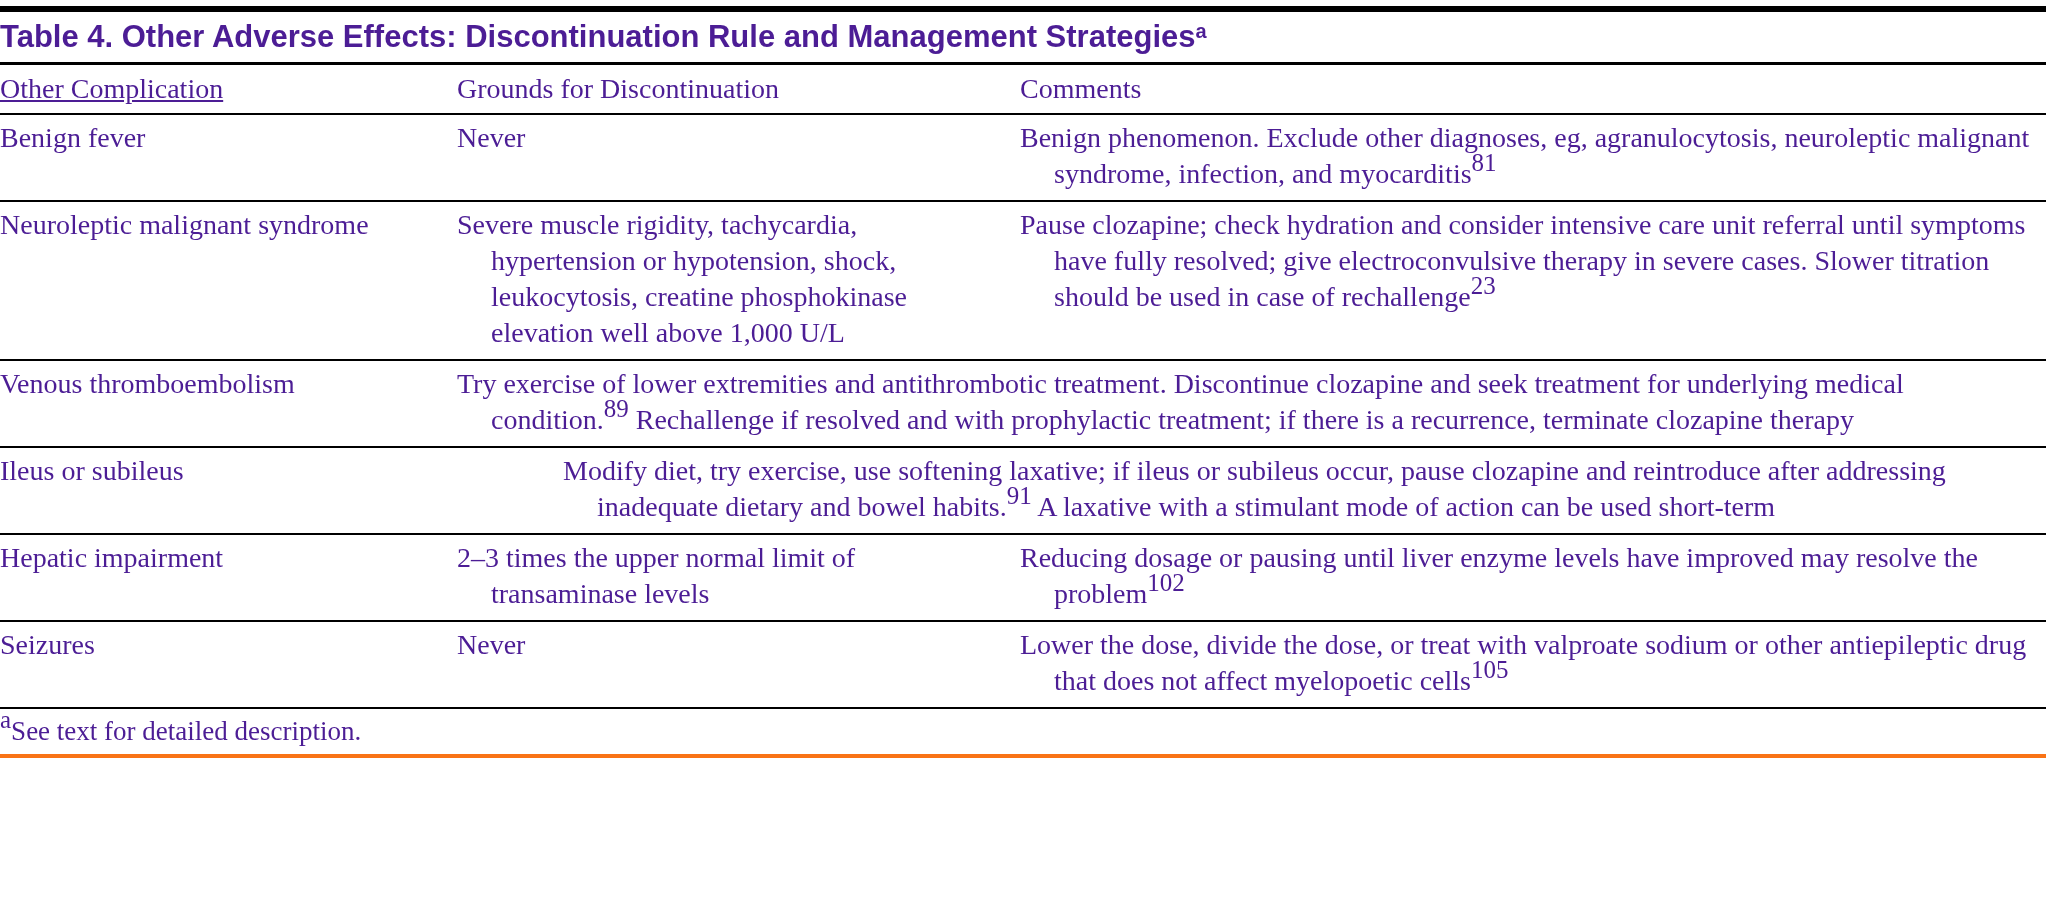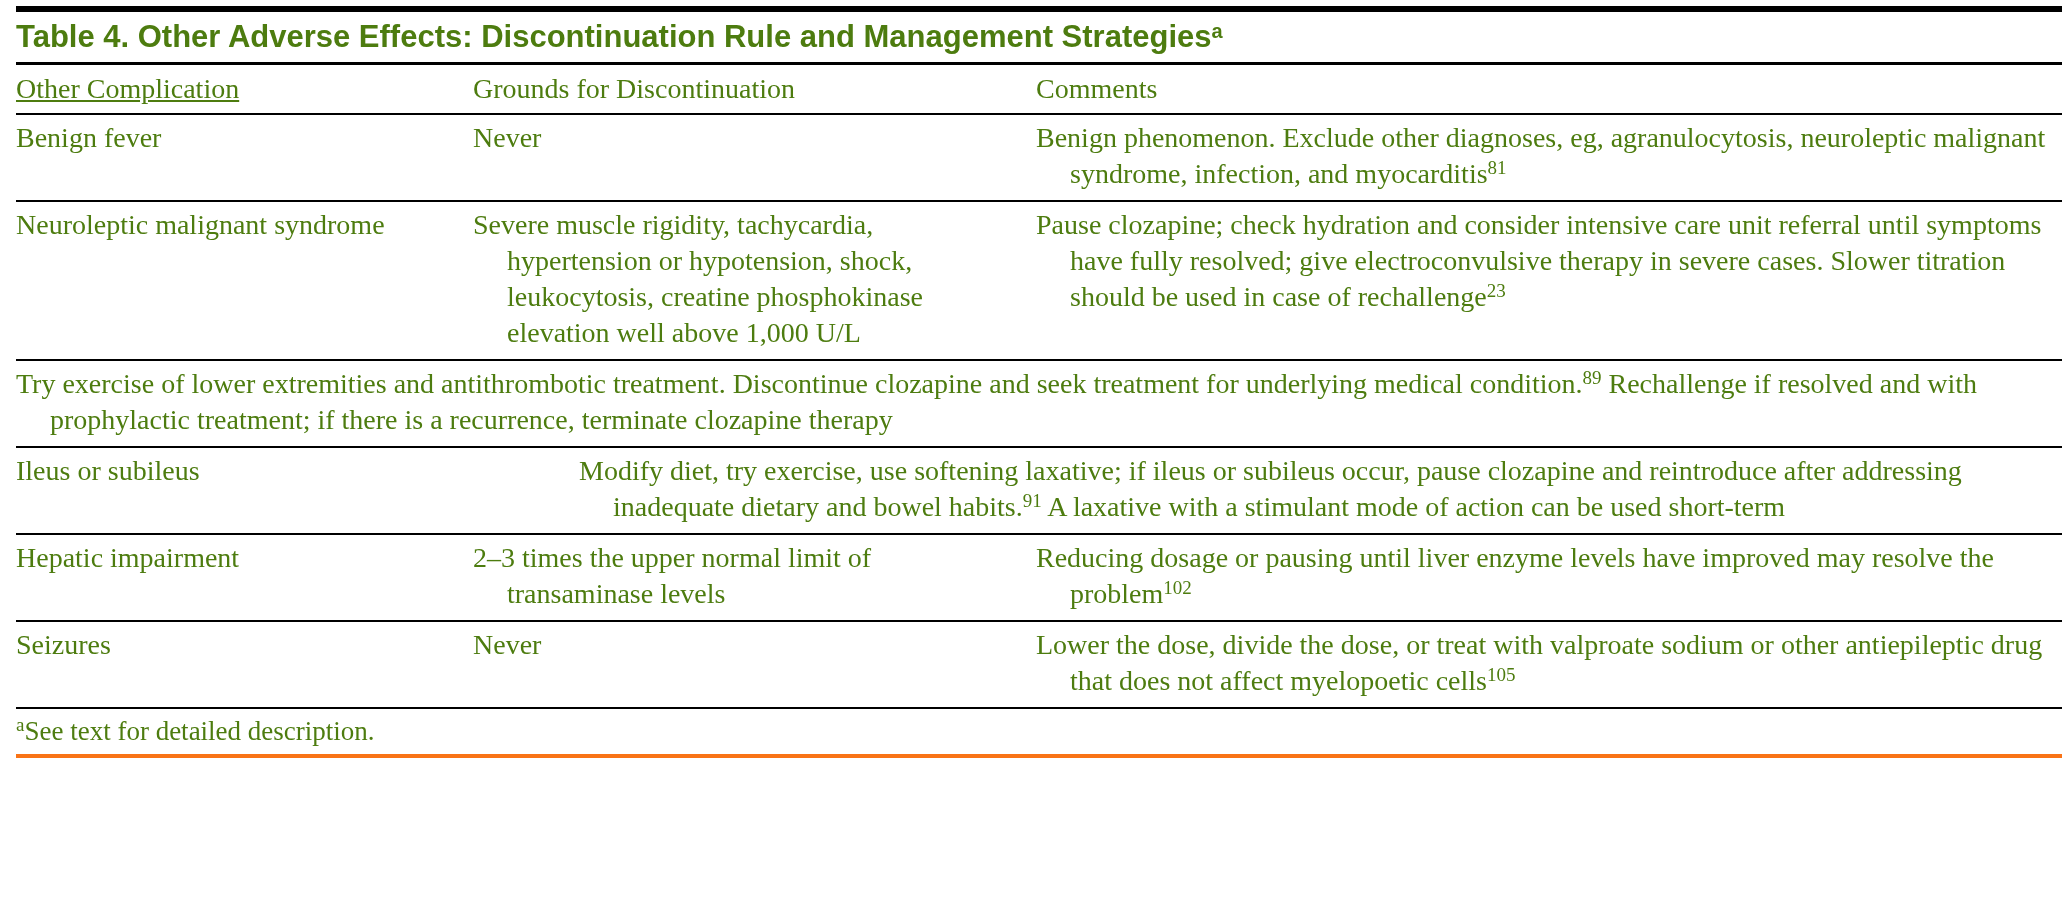--- a/index.html
+++ b/index.html
@@ -5,22 +5,22 @@
   html, body { margin: 0; padding: 0; }
   body {
     width: 2066px;
     height: 910px;
     background: #ffffff;
     overflow: hidden;
     font-family: "Liberation Serif", serif;
   }
   .page {
     width: 2046px;
-    margin: 6px 10px 0 16px;
-    color: #4d7c0f;
+    margin: 6px 10px 0 0;
+    color: #4c1d95;
   }
   .top-rule { border-top: 6px solid #000; height: 0; }
   .title-row {
     font-family: "Liberation Sans", sans-serif;
     font-weight: 700;
     font-size: 31px;
     line-height: 40px;
     padding: 5px 0 5px 0;
     border-bottom: 3px solid #000;
     white-space: nowrap;
@@ -40,21 +40,21 @@
     padding: 5px 0 8px 0;
     border-bottom: 2px solid #000;
   }
   .c1 { width: 457px; padding-right: 60px; box-sizing: border-box; }
   .c2 { width: 563px; padding-right: 14px; box-sizing: border-box; }
   .c3 { flex: 1; padding-right: 6px; box-sizing: border-box; }
   .head-row .c1 { padding-right: 0; text-decoration: underline; }
   .head-row .c2, .head-row .c3 { padding-right: 0; }
   .hang { padding-left: 34px; text-indent: -34px; }
   sup {
-    font-size: 19px;
+    font-size: 25px;
     line-height: 0;
     position: relative;
     top: -0.5em;
     vertical-align: baseline;
   }
   .footnote {
     font-size: 27px;
     line-height: 34px;
     padding: 5px 0 6px 0;
     border-bottom: 4px solid #f97316;
@@ -94,20 +94,23 @@
     </div>
     <div class="c2">
       <div class="hang">Severe muscle rigidity, tachycardia, hypertension or hypotension, shock, leukocytosis, creatine phosphokinase elevation well above 1,000 U/L</div>
     </div>
     <div class="c3">
       <div class="hang"><span>Pause clozapine; check hydration and consider intensive care unit referral until symptoms have fully resolved; give electroconvulsive therapy in severe cases. Slower titration should be used in case of rechallenge</span><sup>23</sup></div>
     </div>
   </div>
 
   <div class="row">
+    <div class="c1">
+      <div class="hang">Venous thromboembolism</div>
+    </div>
     <div class="c3">
       <div class="hang"><span>Try exercise of lower extremities and antithrombotic treatment. Discontinue clozapine and seek treatment for underlying medical condition.</span><sup>89</sup><span> Rechallenge if resolved and with prophylactic treatment; if there is a recurrence, terminate clozapine therapy</span></div>
     </div>
   </div>
 
   <div class="row">
     <div class="c2">
       <div class="hang">Ileus or subileus</div>
     </div>
     <div class="c3">

